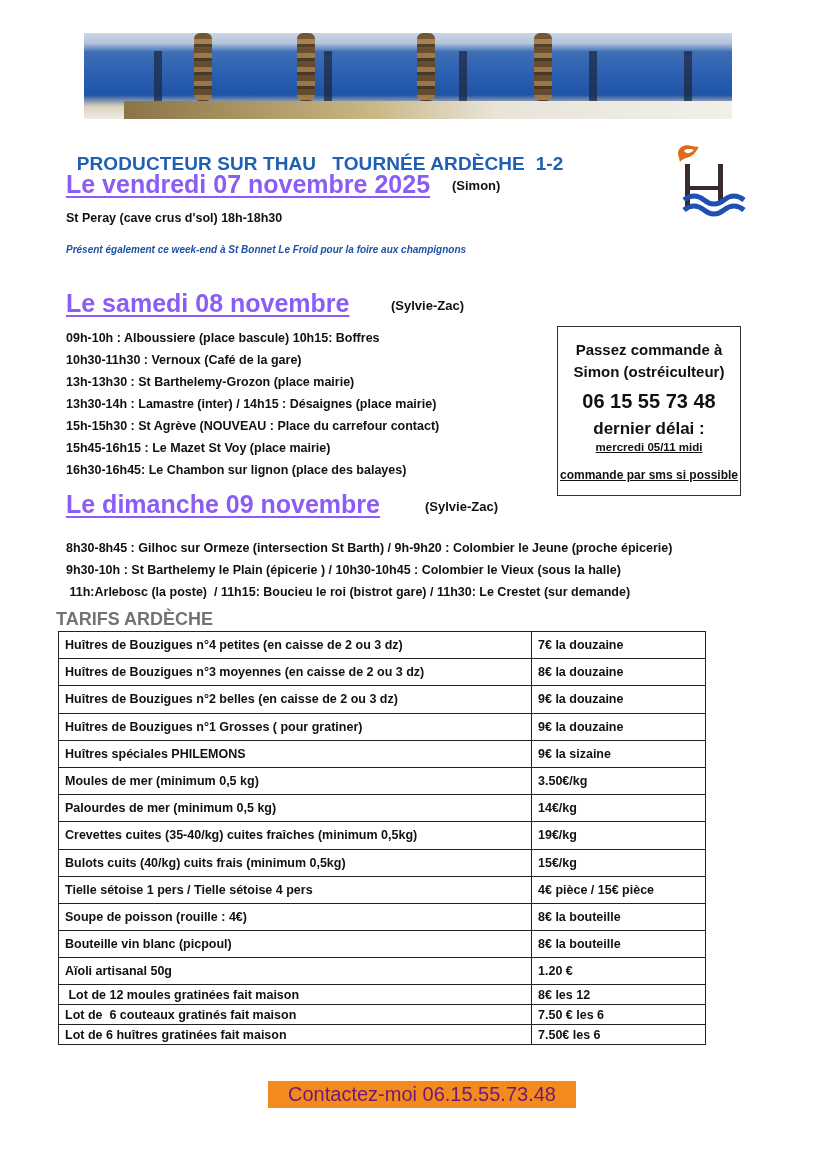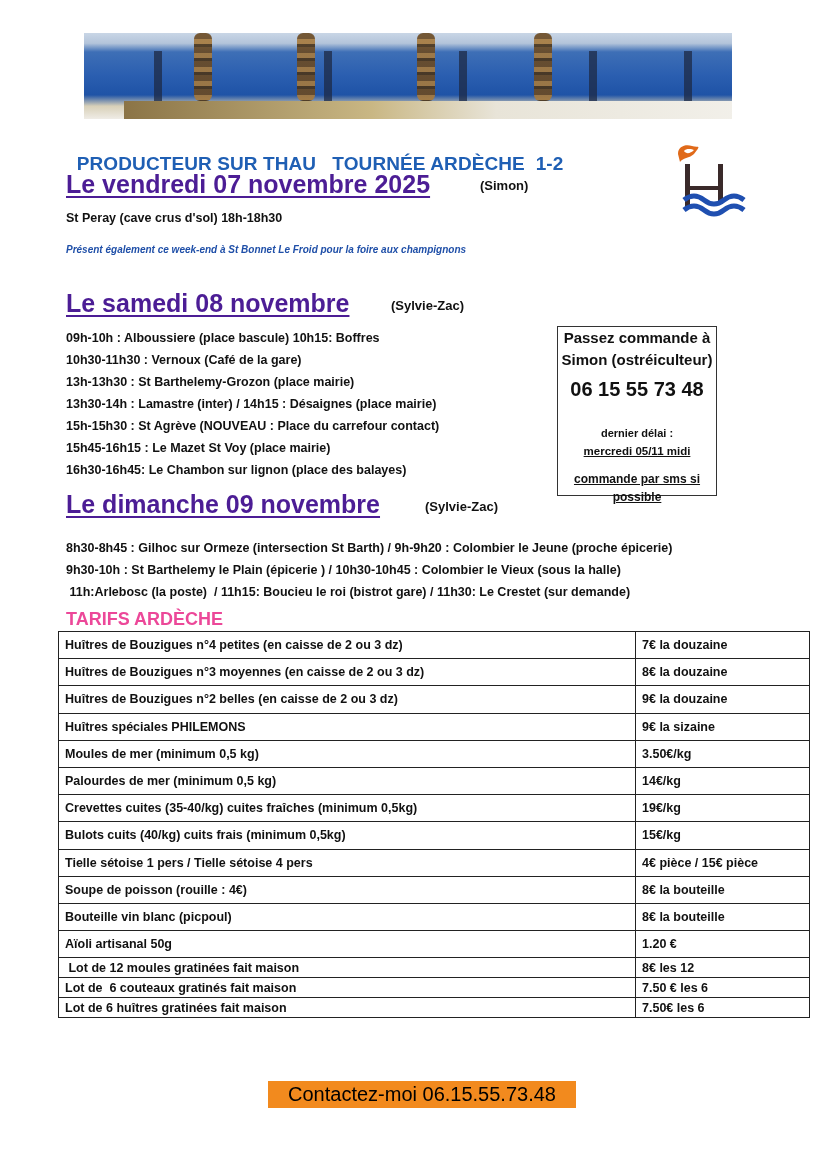--- a/index.html
+++ b/index.html
@@ -13,54 +13,54 @@
       background: linear-gradient(180deg, #c9d6e6 0%, #b3c4da 12%, #3e6fb6 22%, #2a5eb0 50%, #1f53a6 72%, #d8d0b8 85%, #efece6 100%);
       overflow: hidden;
     }
     .banner .pole { position: absolute; top: 18px; width: 8px; height: 50px; background: #1d2a44; opacity: .75; }
     .banner .string { position: absolute; top: 0; width: 18px; height: 68px; border-radius: 6px;
       background: repeating-linear-gradient(180deg, #6b4a22 0 6px, #a77a3c 6px 11px, #4b3418 11px 14px); opacity: .9; }
     .banner .shore { position: absolute; left: 40px; bottom: 0; width: 620px; height: 18px;
       background: linear-gradient(90deg, #8b7446, #c9b784 40%, #e8e4d8 60%, #f2f0ea); }
 
     .h-blue { position: absolute; left: 66px; top: 131px; font-size: 19px; font-weight: bold; color: #1f5fb4; letter-spacing: 0.1px; white-space: pre; }
-    .day-title { position: absolute; left: 66px; font-size: 25px; font-weight: bold; text-decoration: underline; text-decoration-thickness: 2px; text-underline-offset: 3px; color: #4c1d95; }
+    .day-title { position: absolute; left: 66px; font-size: 25px; font-weight: bold; text-decoration: underline; text-decoration-thickness: 2px; text-underline-offset: 3px; color: #8b5cf6; }
     .day-who { position: absolute; font-size: 13px; font-weight: bold; color: #111; }
     .line { position: absolute; left: 66px; font-size: 12.5px; font-weight: bold; color: #111; white-space: nowrap; }
     .italic-note { position: absolute; left: 66px; top: 244px; font-size: 10px; font-weight: bold; font-style: italic; color: #1f4fa8; white-space: nowrap; }
 
     .logo { position: absolute; left: 672px; top: 140px; width: 84px; height: 80px; }
 
     .order-box {
-      position: absolute; left: 557px; top: 326px; width: 160px; height: 170px;
-      border: 1.5px solid #333; text-align: center; padding-top: 0;
+      position: absolute; left: 557px; top: 326px; width: 184px; height: 170px;
+      border: 1.5px solid #333; text-align: center; padding-top: 12px;
     }
     .order-box .o1 { font-size: 15px; font-weight: bold; line-height: 22px; }
     .order-box .o2 { font-size: 15px; font-weight: bold; line-height: 22px; }
     .order-box .phone { font-size: 20px; font-weight: bold; margin-top: 3px; line-height: 30px; }
-    .order-box .dl { font-size: 11px; font-weight: bold; margin-top: 20px; line-height: 18px; }
+    .order-box .dl { font-size: 17px; font-weight: bold; margin-top: 4px; line-height: 18px; }
     .order-box .dl2 { font-size: 11.5px; font-weight: bold; text-decoration: underline; line-height: 18px; }
     .order-box .sms { font-size: 12px; font-weight: bold; text-decoration: underline; margin-top: 10px; line-height: 18px; }
 
-    .tarifs-title { position: absolute; left: 66px; top: 609px; font-size: 18px; font-weight: bold; color: #ec4899; }
+    .tarifs-title { position: absolute; left: 56px; top: 609px; font-size: 18px; font-weight: bold; color: #737373; }
 
     table.prices {
-      position: absolute; left: 58px; top: 631px; width: 752px;
+      position: absolute; left: 58px; top: 631px; width: 648px;
       border-collapse: collapse; font-size: 12.5px; font-weight: bold;
     }
     table.prices td {
       border: 1.5px solid #222; padding: 0 6px; vertical-align: middle; white-space: nowrap;
     }
     table.prices td.price { width: 174px; }
     table.prices tr.tall td { height: 27.2px; }
     table.prices tr.short td { height: 20px; }
 
     .contact {
       position: absolute; left: 268px; top: 1081px; width: 308px; height: 27px;
-      background: #f28a1e; font-size: 20px; color: #000000; text-align: center; line-height: 27px;
+      background: #f28a1e; font-size: 20px; color: #701a75; text-align: center; line-height: 27px;
     }
   </style>
 </head>
 <body>
 
 <div class="banner">
   <div class="pole" style="left:70px"></div>
   <div class="pole" style="left:240px"></div>
   <div class="pole" style="left:375px"></div>
   <div class="pole" style="left:505px"></div>
@@ -80,21 +80,21 @@
   <path d="M6 14 C6 6, 14 4, 20 6 C26 8, 30 4, 22 14 C18 18, 10 18, 8 22 Z" fill="#e06a1a"></path>
   <path d="M12 11 C14 8, 20 9, 22 10 C18 14, 14 14, 12 11 Z" fill="#fff"></path>
   <rect x="13" y="24" width="5" height="44" fill="#3a2a2a"></rect>
   <rect x="46" y="24" width="5" height="40" fill="#3a2a2a"></rect>
   <rect x="13" y="46" width="38" height="4" fill="#3a2a2a"></rect>
   <path d="M12 60 Q22 52 32 60 T52 60 T72 60" stroke="#1f4fb0" stroke-width="5" fill="none"></path>
   <path d="M12 70 Q22 62 32 70 T52 70 T72 70" stroke="#1f4fb0" stroke-width="5" fill="none"></path>
 </svg>
 
 <div class="day-title" style="top:170px">Le vendredi 07 novembre 2025</div>
-<div class="day-who" style="left:480px; top:178px">(Simon)</div>
+<div class="day-who" style="left:452px; top:178px">(Simon)</div>
 <div class="line" style="top:211px">St Peray (cave crus d'sol) 18h-18h30</div>
 <div class="italic-note">Présent également ce week-end à St Bonnet Le Froid pour la foire aux champignons</div>
 
 <div class="day-title" style="top:289px">Le samedi 08 novembre</div>
 <div class="day-who" style="left:391px; top:298px">(Sylvie-Zac)</div>
 <div class="line" style="top:331px">09h-10h : Alboussiere (place bascule) 10h15: Boffres</div>
 <div class="line" style="top:353px">10h30-11h30 : Vernoux (Café de la gare)</div>
 <div class="line" style="top:375px">13h-13h30 : St Barthelemy-Grozon (place mairie)</div>
 <div class="line" style="top:397px">13h30-14h : Lamastre (inter) / 14h15 : Désaignes (place mairie)</div>
 <div class="line" style="top:419px">15h-15h30 : St Agrève (NOUVEAU : Place du carrefour contact)</div>
@@ -123,20 +123,24 @@
     <tr class="tall">
         <td>Huîtres de Bouzigues n°4 petites  (en caisse de 2 ou 3 dz)</td>
         <td class="price">7€ la douzaine</td>
       </tr>
     <tr class="tall">
         <td>Huîtres de Bouzigues n°3 moyennes  (en caisse de 2 ou 3 dz)</td>
         <td class="price">8€ la douzaine</td>
       </tr>
     <tr class="tall">
         <td>Huîtres de Bouzigues n°2 belles  (en caisse de 2 ou 3 dz)</td>
+        <td class="price">9€ la douzaine</td>
+      </tr>
+    <tr class="tall">
+        <td>Huîtres de Bouzigues n°1 Grosses ( pour gratiner)</td>
         <td class="price">9€ la douzaine</td>
       </tr>
     <tr class="tall">
         <td>Huîtres spéciales PHILEMONS</td>
         <td class="price">9€ la sizaine</td>
       </tr>
     <tr class="tall">
         <td>Moules de mer (minimum 0,5 kg)</td>
         <td class="price">3.50€/kg</td>
       </tr>

